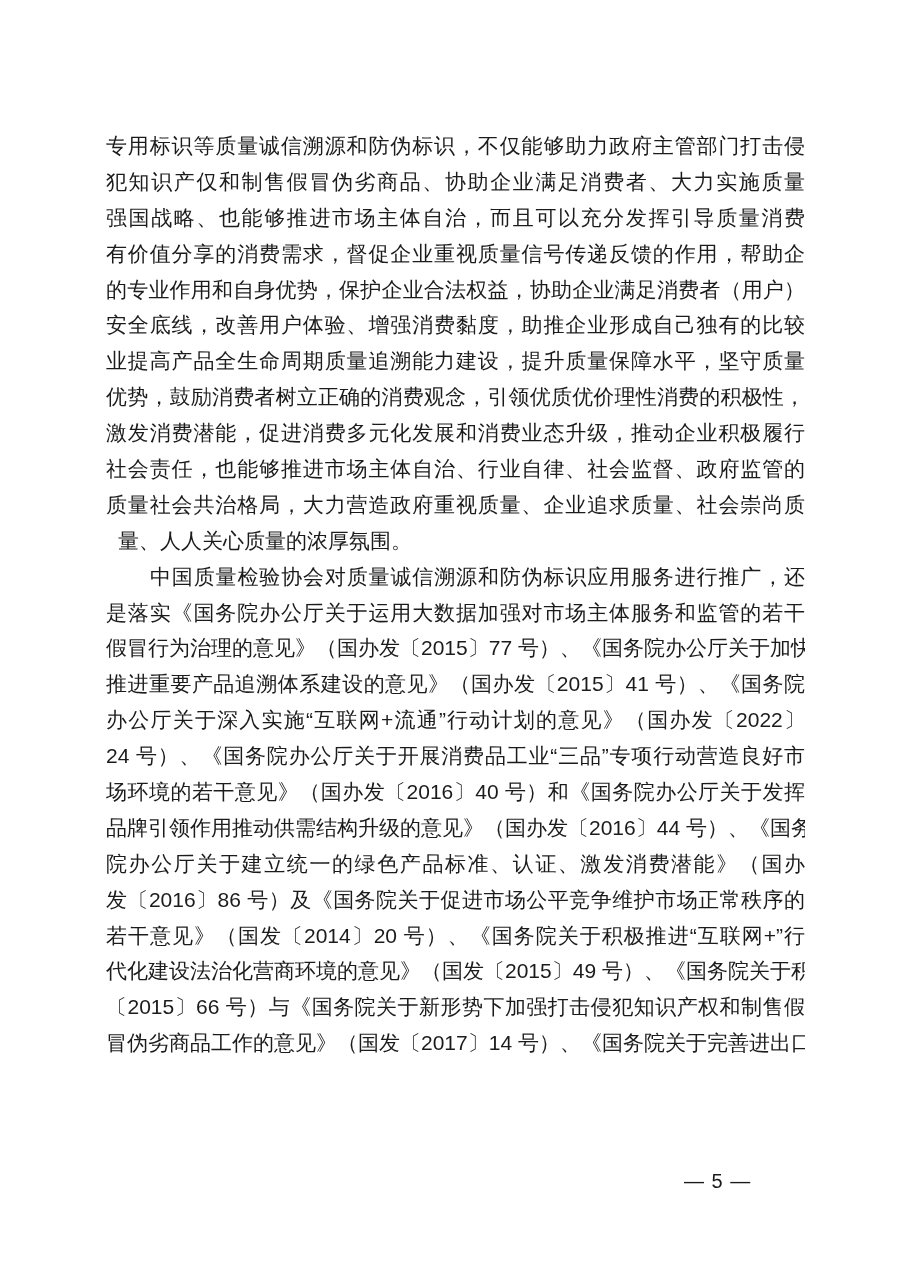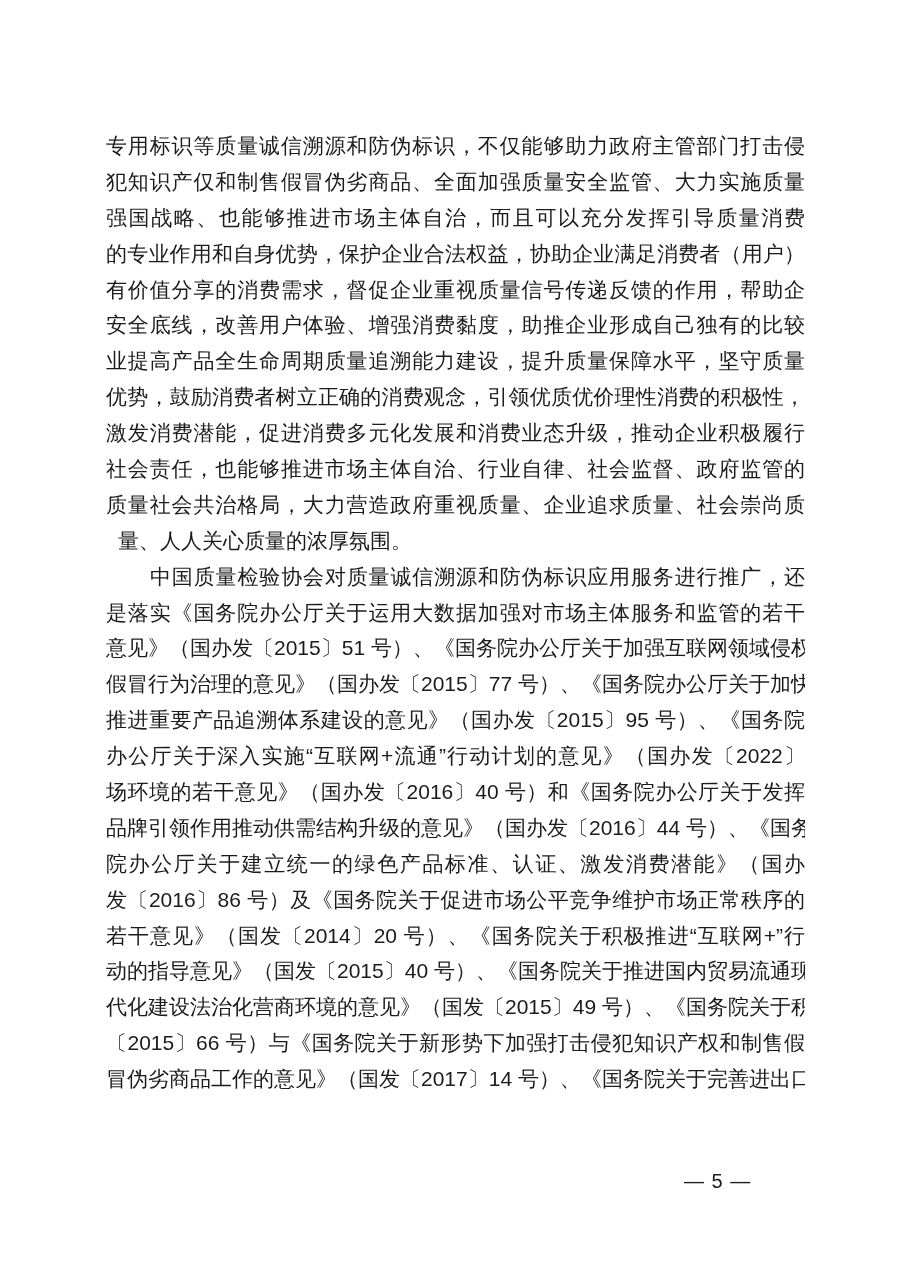--- a/index.html
+++ b/index.html
@@ -52,44 +52,43 @@
   }
 </style>
 </head>
 <body>
 
 <div class="page">
 
   <div class="textblock">
 
     <div class="ln">专用标识等质量诚信溯源和防伪标识，不仅能够助力政府主管部门打击侵</div>
-    <div class="ln">犯知识产仅和制售假冒伪劣商品、全面加强质量安全监管、大力实施质量</div>
+    <div class="ln">犯知识产仅和制售假冒伪劣商品、协助企业满足消费者、大力实施质量</div>
     <div class="ln">强国战略、也能够推进市场主体自治，而且可以充分发挥引导质量消费</div>
+    <div class="ln">有价值分享的消费需求，督促企业重视质量信号传递反馈的作用，帮助企</div>
     <div class="ln">的专业作用和自身优势，保护企业合法权益，协助企业满足消费者（用户）</div>
-    <div class="ln">有价值分享的消费需求，督促企业重视质量信号传递反馈的作用，帮助企</div>
     <div class="ln">安全底线，改善用户体验、增强消费黏度，助推企业形成自己独有的比较</div>
     <div class="ln">业提高产品全生命周期质量追溯能力建设，提升质量保障水平，坚守质量</div>
     <div class="ln">优势，鼓励消费者树立正确的消费观念，引领优质优价理性消费的积极性，</div>
     <div class="ln">激发消费潜能，促进消费多元化发展和消费业态升级，推动企业积极履行</div>
     <div class="ln">社会责任，也能够推进市场主体自治、行业自律、社会监督、政府监管的</div>
     <div class="ln">质量社会共治格局，大力营造政府重视质量、企业追求质量、社会崇尚质</div>
     <div class="ln end">量、人人关心质量的浓厚氛围。</div>
 
     <div class="ln ind">中国质量检验协会对质量诚信溯源和防伪标识应用服务进行推广，还</div>
     <div class="ln">是落实《国务院办公厅关于运用大数据加强对市场主体服务和监管的若干</div>
-    <div class="ln">意见》（国办发〔2015〕51 号）、《国务院办公厅关于加强互联网领域侵权</div>
     <div class="ln">假冒行为治理的意见》（国办发〔2015〕77 号）、《国务院办公厅关于加快</div>
-    <div class="ln">推进重要产品追溯体系建设的意见》（国办发〔2015〕95 号）、《国务院</div>
+    <div class="ln">推进重要产品追溯体系建设的意见》（国办发〔2015〕41 号）、《国务院</div>
     <div class="ln">办公厅关于深入实施“互联网+流通”行动计划的意见》（国办发〔2022〕</div>
+    <div class="ln">24 号）、《国务院办公厅关于开展消费品工业“三品”专项行动营造良好市</div>
     <div class="ln">场环境的若干意见》（国办发〔2016〕40 号）和《国务院办公厅关于发挥</div>
     <div class="ln">品牌引领作用推动供需结构升级的意见》（国办发〔2016〕44 号）、《国务</div>
     <div class="ln">院办公厅关于建立统一的绿色产品标准、认证、激发消费潜能》（国办</div>
     <div class="ln">发〔2016〕86 号）及《国务院关于促进市场公平竞争维护市场正常秩序的</div>
     <div class="ln">若干意见》（国发〔2014〕20 号）、《国务院关于积极推进“互联网+”行</div>
-    <div class="ln">动的指导意见》（国发〔2015〕40 号）、《国务院关于推进国内贸易流通现</div>
     <div class="ln">代化建设法治化营商环境的意见》（国发〔2015〕49 号）、《国务院关于积</div>
     <div class="ln">〔2015〕66 号）与《国务院关于新形势下加强打击侵犯知识产权和制售假</div>
     <div class="ln">冒伪劣商品工作的意见》（国发〔2017〕14 号）、《国务院关于完善进出口</div>
   </div>
 
   <div class="page-number">— 5 —</div>
 
 </div>
 
 </body></html>

